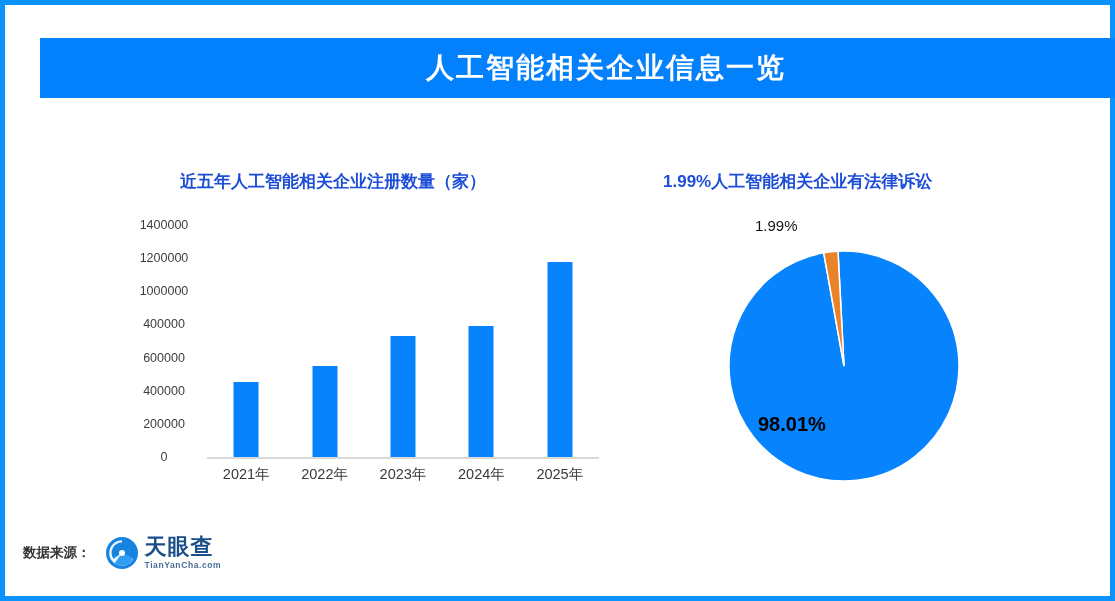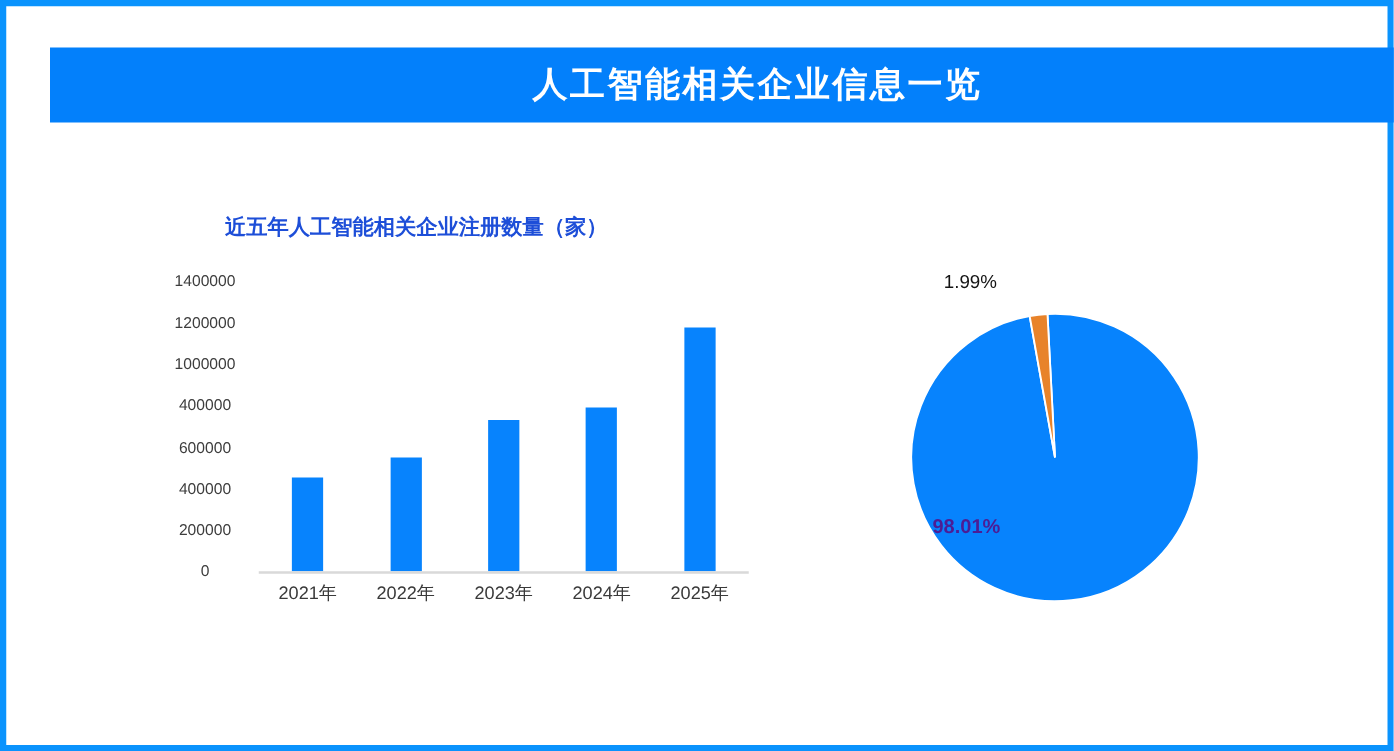--- a/index.html
+++ b/index.html
@@ -157,25 +157,25 @@
     position: absolute;
     left: 120px;
     top: 62px;
     font-size: 15px;
     font-weight: normal;
     color: #141414;
     white-space: nowrap;
   }
   #pie-label-large {
     position: absolute;
-    left: 111px;
+    left: 123px;
     top: 258px;
-    font-size: 16px;
-    font-weight: bold;
-    color: #4c1d95;
+    font-size: 20px;
+    font-weight: bold;
+    color: #000000;
     white-space: nowrap;
   }
   
   #footer {
     position: absolute;
     left: 18px;
     bottom: 26px;
     display: flex;
     align-items: center;
   }
@@ -260,25 +260,42 @@
           <div class="x-label" style="left: 0px; width: 78.4px;">2021年</div>
           <div class="x-label" style="left: 78.4px; width: 78.4px;">2022年</div>
           <div class="x-label" style="left: 156.8px; width: 78.4px;">2023年</div>
           <div class="x-label" style="left: 235.2px; width: 78.4px;">2024年</div>
           <div class="x-label" style="left: 313.6px; width: 78.4px;">2025年</div>
         </div>
     </div>
   </div>
 
   <div class="panel" id="pie-panel">
+    <div class="chart-title" id="pie-title">1.99%人工智能相关企业有法律诉讼</div>
 
     <div id="pie-wrap">
       <svg id="pie-svg" width="232" height="232" viewBox="0 0 232 232">
           <path d="M 116 116 L 109.98136503206149 1.15760350322401 A 115 115 0 1 1 95.70637353731715 2.8047318789645743 Z" fill="#0783fd" stroke="#ffffff" stroke-width="1.5"></path>
           <path d="M 116 116 L 95.70637353731715 2.8047318789645743 A 115 115 0 0 1 109.9813650320614 1.15760350322401 Z" fill="#e8832a" stroke="#ffffff" stroke-width="1.5"></path>
         </svg>
     </div>
     <div id="pie-label-small">1.99%</div>
     <div id="pie-label-large">98.01%</div>
   </div>
 
+  <div id="footer">
+    <div id="source-label">数据来源：</div>
+    <div id="brand">
+      <svg id="brand-mark" width="34" height="34" viewBox="0 0 34 34">
+        <circle cx="17" cy="17" r="16" fill="#1683e0"></circle>
+        <path d="M17 4.2 A12.8 12.8 0 0 0 17 29.8 A12.8 12.8 0 0 0 28.2 23.2 L17 17 Z" fill="#ffffff" opacity="0.92"></path>
+        <path d="M17 6.6 A10.4 10.4 0 0 0 8.4 22.8 L17 17 Z" fill="#1683e0"></path>
+        <path d="M28.4 22.0 A12.6 12.6 0 0 1 17 29.8 A12.6 12.6 0 0 1 9.6 27.2 L17 17 Z" fill="#2f9df2"></path>
+        <circle cx="17" cy="17" r="3.0" fill="#ffffff"></circle>
+      </svg>
+      <div id="brand-text-wrap">
+        <div id="brand-name">天眼查</div>
+        <div id="brand-domain">TianYanCha.com</div>
+      </div>
+    </div>
+  </div>
 
 </div>
 
 </body></html>

